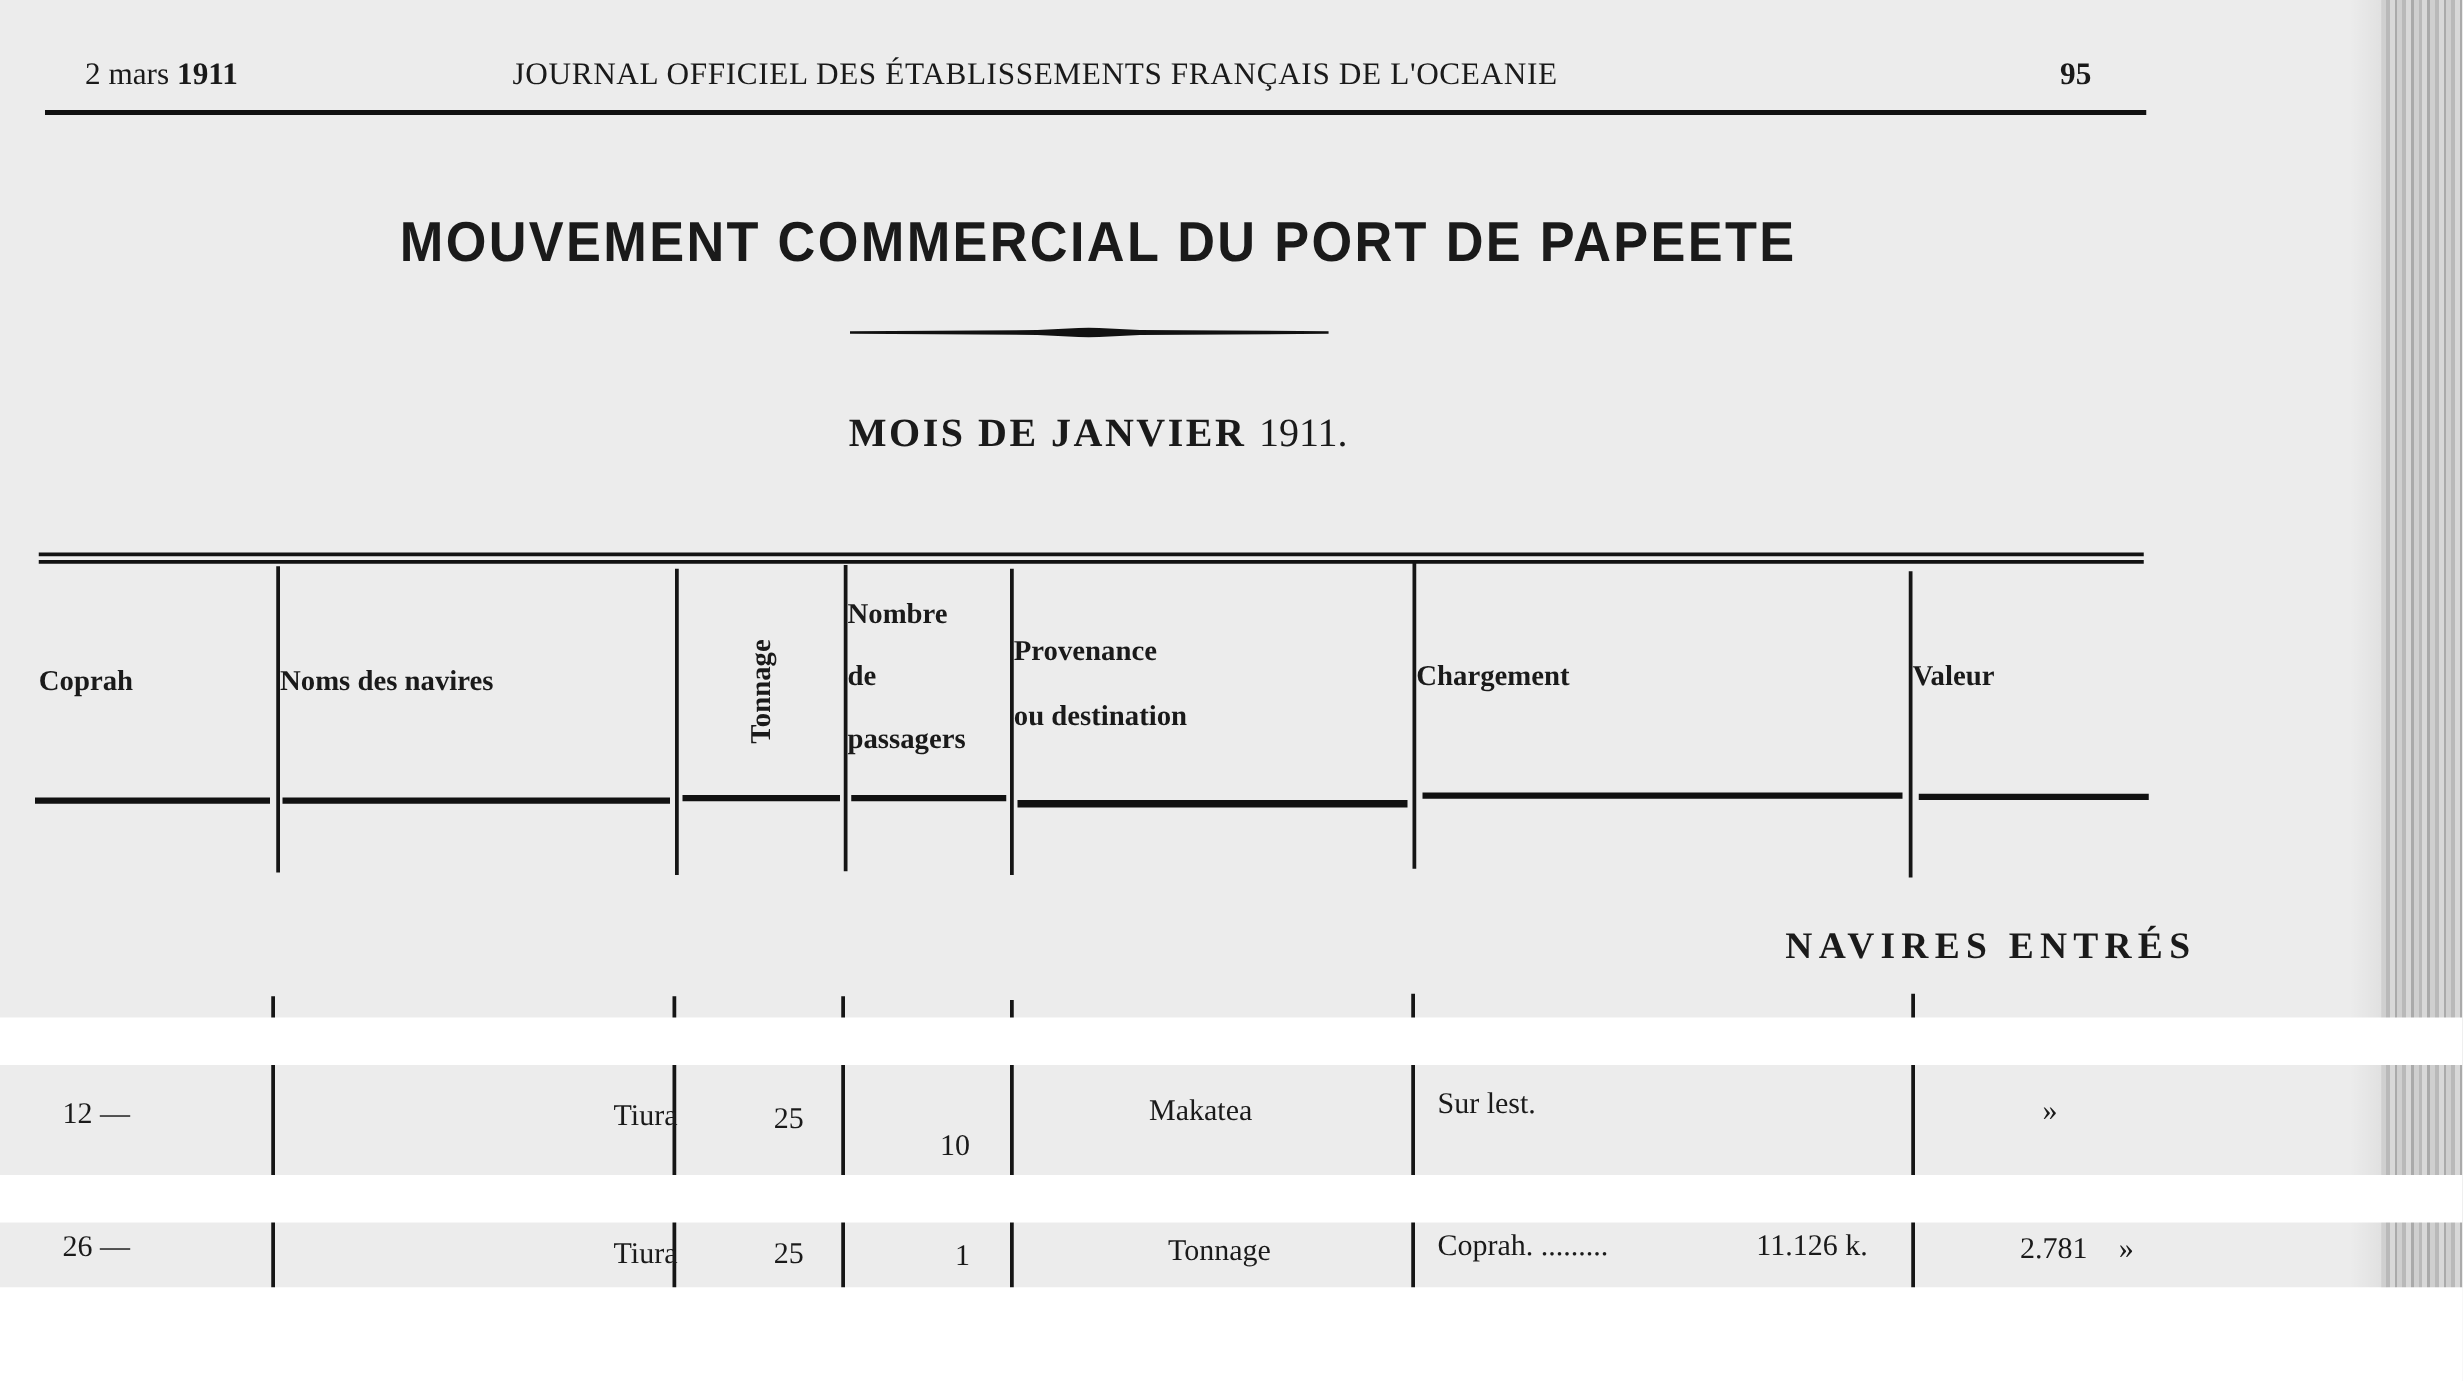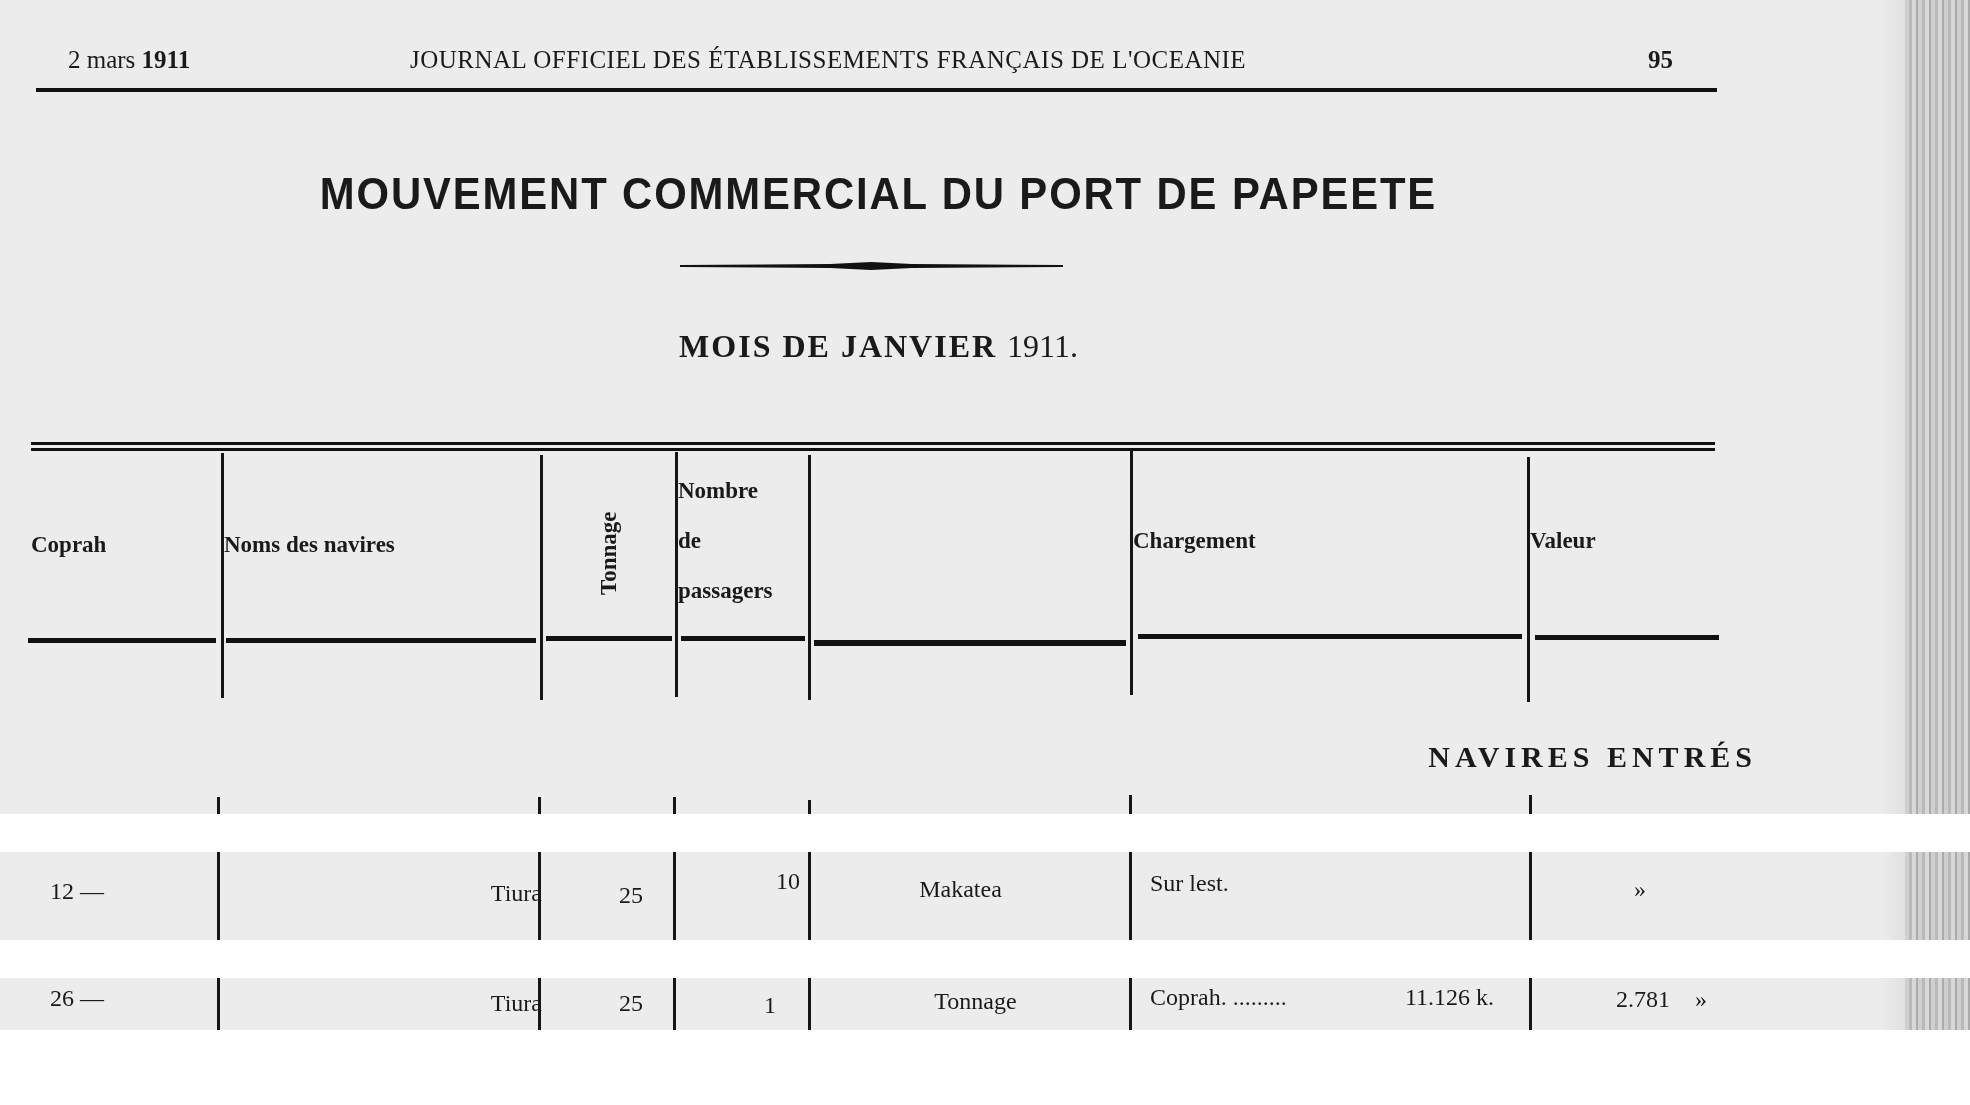--- a/index.html
+++ b/index.html
@@ -95,20 +95,22 @@
 
 <div class="hdr" style="left:31px; width:190px; top:520px;">Coprah</div>
 <div class="hdr" style="left:224px; width:280px; top:520px;">Noms des navires</div>
 <div class="hdr-rot" style="left:596px; top:595px;">Tonnage</div>
 <div class="hdr" style="left:678px; width:130px; top:466px; line-height:50px;">
   <div>Nombre</div>
   <div>de</div>
   <div>passagers</div>
 </div>
 <div class="hdr" style="left:811px; width:319px; top:495px; line-height:52px;">
+  <div>Provenance</div>
+  <div>ou destination</div>
 </div>
 <div class="hdr" style="left:1133px; width:394px; top:516px;">Chargement</div>
 <div class="hdr" style="left:1530px; width:190px; top:516px;">Valeur</div>
 
 <div class="hrule" style="left:28px; top:638px; width:188px; height:5px;"></div>
 <div class="hrule" style="left:226px; top:638px; width:310px; height:5px;"></div>
 <div class="hrule" style="left:546px; top:636px; width:126px; height:5px;"></div>
 <div class="hrule" style="left:681px; top:636px; width:124px; height:5px;"></div>
 <div class="hrule" style="left:814px; top:640px; width:312px; height:6px;"></div>
 <div class="hrule" style="left:1138px; top:634px; width:384px; height:5px;"></div>
@@ -120,21 +122,21 @@
 <div class="vline" style="left:538px; top:797px; height:233px;"></div>
 <div class="vline" style="left:673px; top:797px; height:233px;"></div>
 <div class="vline" style="left:808px; top:800px; height:230px;"></div>
 <div class="vline" style="left:1129px; top:795px; height:235px;"></div>
 <div class="vline" style="left:1529px; top:795px; height:235px;"></div>
 
 <div>
   <div class="cell c-date" style="top:878px;">12 —</div>
   <div class="cell c-name" style="top:880px;">Tiura</div>
   <div class="cell c-ton" style="top:882px; width:102px;">25</div>
-  <div class="cell c-pass" style="top:868px; width:100px;padding-left:24px;">10</div>
+  <div class="cell c-pass" style="top:904px; width:100px;">10</div>
   <div class="cell c-prov" style="top:876px; left:800px;">Makatea</div>
   <div class="cell c-charg" style="top:870px;">Sur lest.</div>
   <div class="cell c-val" style="top:876px; width:106px;">»</div>
 </div>
 
 <div>
   <div class="cell c-date" style="top:985px;">26 —</div>
   <div class="cell c-name" style="top:990px;">Tiura</div>
   <div class="cell c-ton" style="top:990px; width:102px;">25</div>
   <div class="cell c-pass" style="top:992px; width:100px;">1</div>

